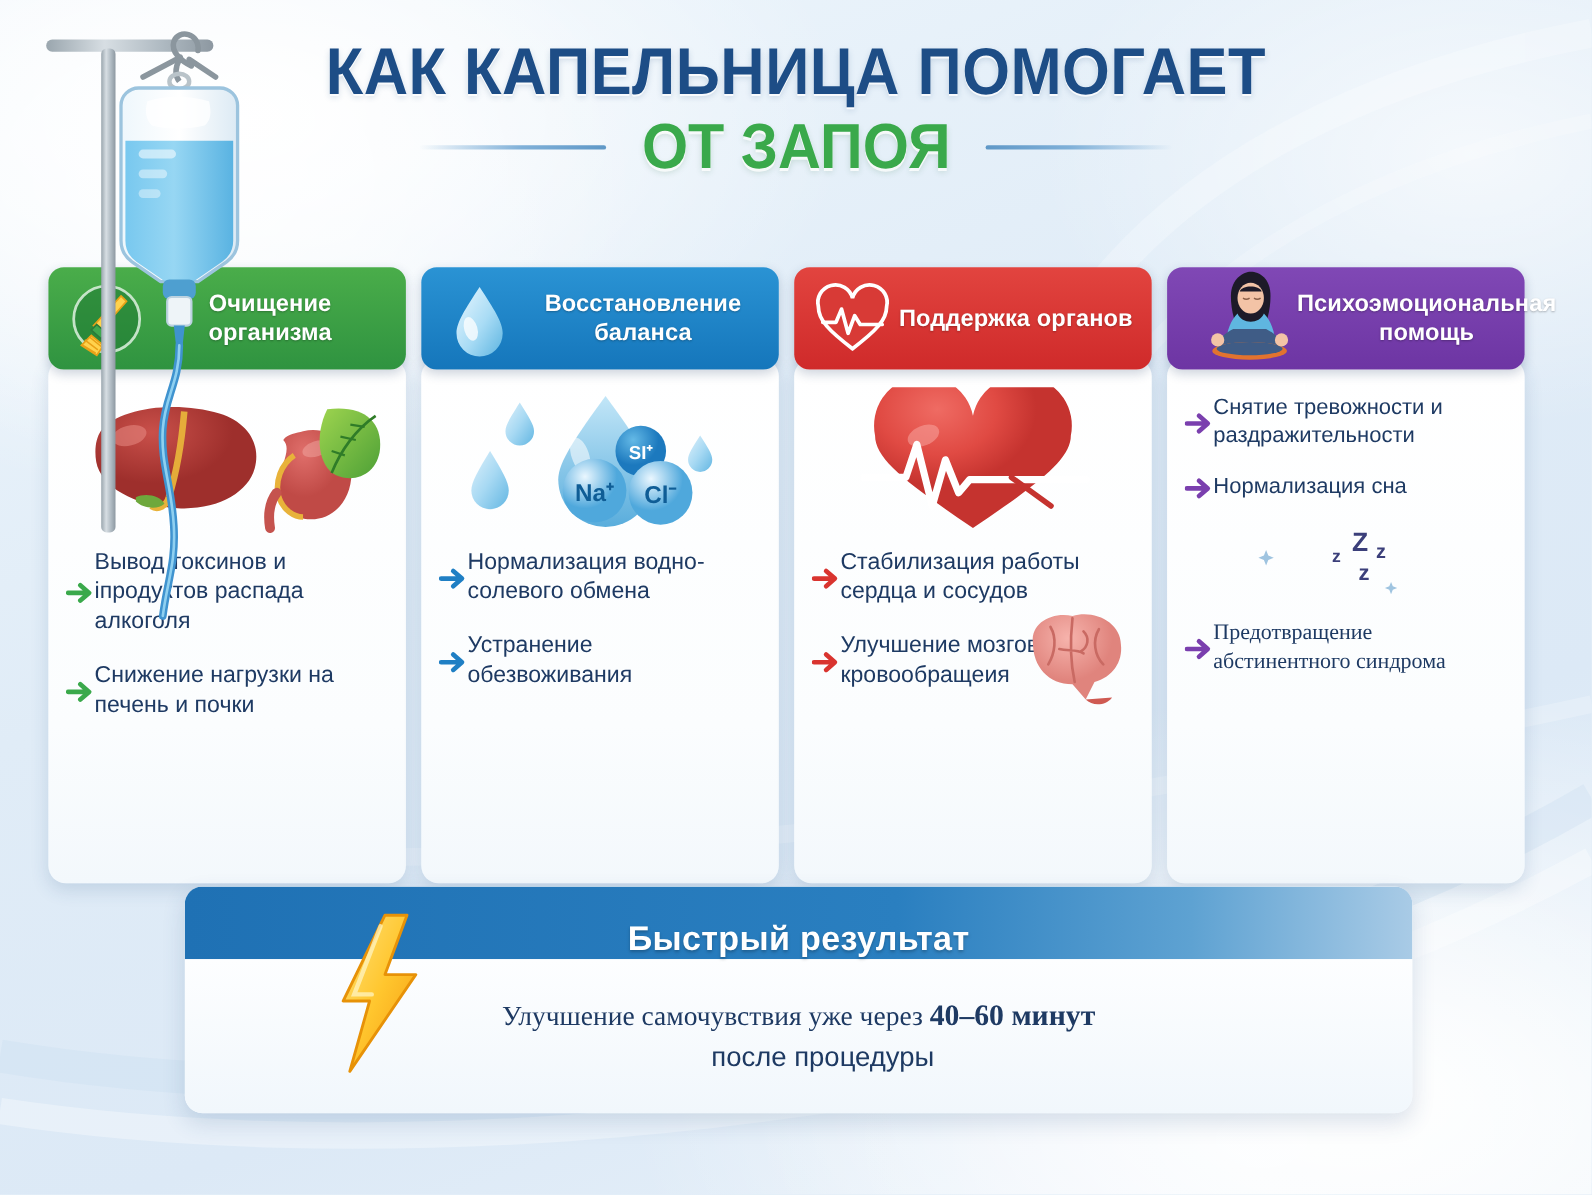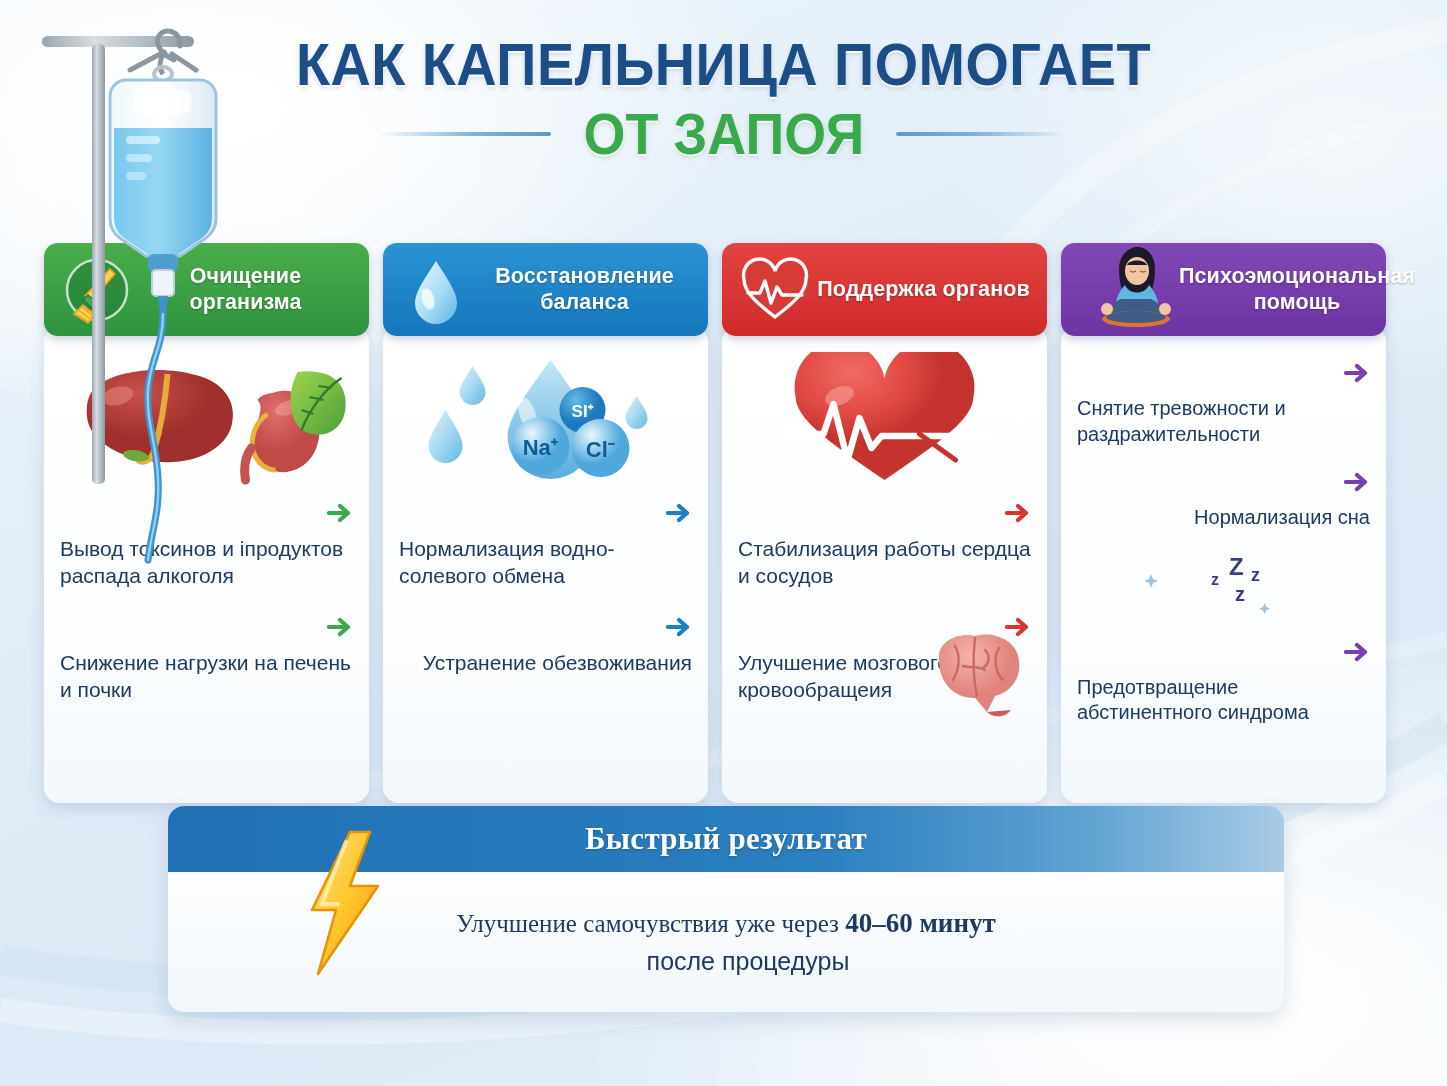--- a/index.html
+++ b/index.html
@@ -71,36 +71,36 @@
     position:relative;margin-top:-10px;flex:1;border-radius:16px;
     background:linear-gradient(180deg,#ffffff 0%,#fbfdfe 70%,#f3f8fc 100%);
     box-shadow:0 6px 16px rgba(40,80,130,.16);
     padding:26px 16px 18px 16px;box-sizing:border-box;
     display:flex;flex-direction:column;
     overflow:hidden;
   }
   .art{height:140px;position:relative;margin:0 0 6px 0;}
   .art.none{height:0;margin:0;}
   .bullets{display:flex;flex-direction:column;gap:22px;position:relative;z-index:2;}
-  .bullet{display:flex;gap:10px;align-items:flex-end;flex-direction:column;}
+  .bullet{display:flex;gap:0;align-items:center;}
   .arrow{flex:0 0 auto;width:26px;height:26px;margin-top:2px;}
   .btxt{font-size:21px;line-height:1.28;color:#1e3a63;font-weight:normal;}
   .c4 .btxt{font-size:20px;}
 
   
   .banner{
     position:absolute;left:168px;top:806px;width:1116px;height:206px;
     border-radius:16px;background:#fbfdff;
     box-shadow:0 8px 20px rgba(40,80,130,.16);
     overflow:hidden;z-index:5;
   }
   .banner-head{
     height:66px;
     background:linear-gradient(90deg,#1f71b4 0%,#2a7fc0 58%,#5ea2d2 82%,#a9cbe6 100%);
-    display:flex;align-items:center;justify-content:center;font-family:Liberation Serif, serif;
+    display:flex;align-items:flex-end;justify-content:center;
   }
   .banner-head span{
     color:#fff;font-weight:bold;font-size:31px;letter-spacing:.3px;
     text-shadow:0 1px 3px rgba(0,0,0,.25);
   }
   .banner-body{
     height:140px;display:flex;flex-direction:column;align-items:center;justify-content:center;
     background:linear-gradient(180deg,#fdfeff 0%,#f1f7fc 100%);
     color:#1e3a63;text-align:center;
   }
@@ -417,21 +417,21 @@
               </defs>
             <path d="M56,10 A32,32 0 1 0 56,74 A26,26 0 1 1 56,10 Z" fill="url(#moonG)"></path>
             <text x="94" y="30" font-family="Liberation Sans, sans-serif" font-size="24" font-weight="bold" fill="#3b3f7a">Z</text>
             <text x="76" y="40" font-family="Liberation Sans, sans-serif" font-size="16" font-weight="bold" fill="#3b3f7a">z</text>
             <text x="116" y="36" font-family="Liberation Sans, sans-serif" font-size="18" font-weight="bold" fill="#3b3f7a">z</text>
             <text x="100" y="56" font-family="Liberation Sans, sans-serif" font-size="20" font-weight="bold" fill="#3b3f7a">z</text>
             <path d="M14,34 l2,-5 l2,5 l5,2 l-5,2 l-2,5 l-2,-5 l-5,-2z" fill="#9fc4e0"></path>
             <path d="M128,62 l1.6,-4 l1.6,4 l4,1.6 l-4,1.6 l-1.6,4 l-1.6,-4 l-4,-1.6z" fill="#9fc4e0"></path>
           </svg>
         </div>
-        <div class="bullet" style="margin-top:-6px;">
+        <div class="bullet" style="margin-top:-6px;font-family:Liberation Serif, serif;">
           <svg class="arrow" viewBox="0 0 26 26">
             <path d="M2,13 h15 M13,6 l8,7 l-8,7" fill="none" stroke="#7a3fae" stroke-width="4.2" stroke-linecap="round" stroke-linejoin="round"></path>
           </svg>
           <div class="btxt">Предотвращение абстинентного синдрома</div>
         </div>
       </div>
     </div>
   </div>
 </div>
 

